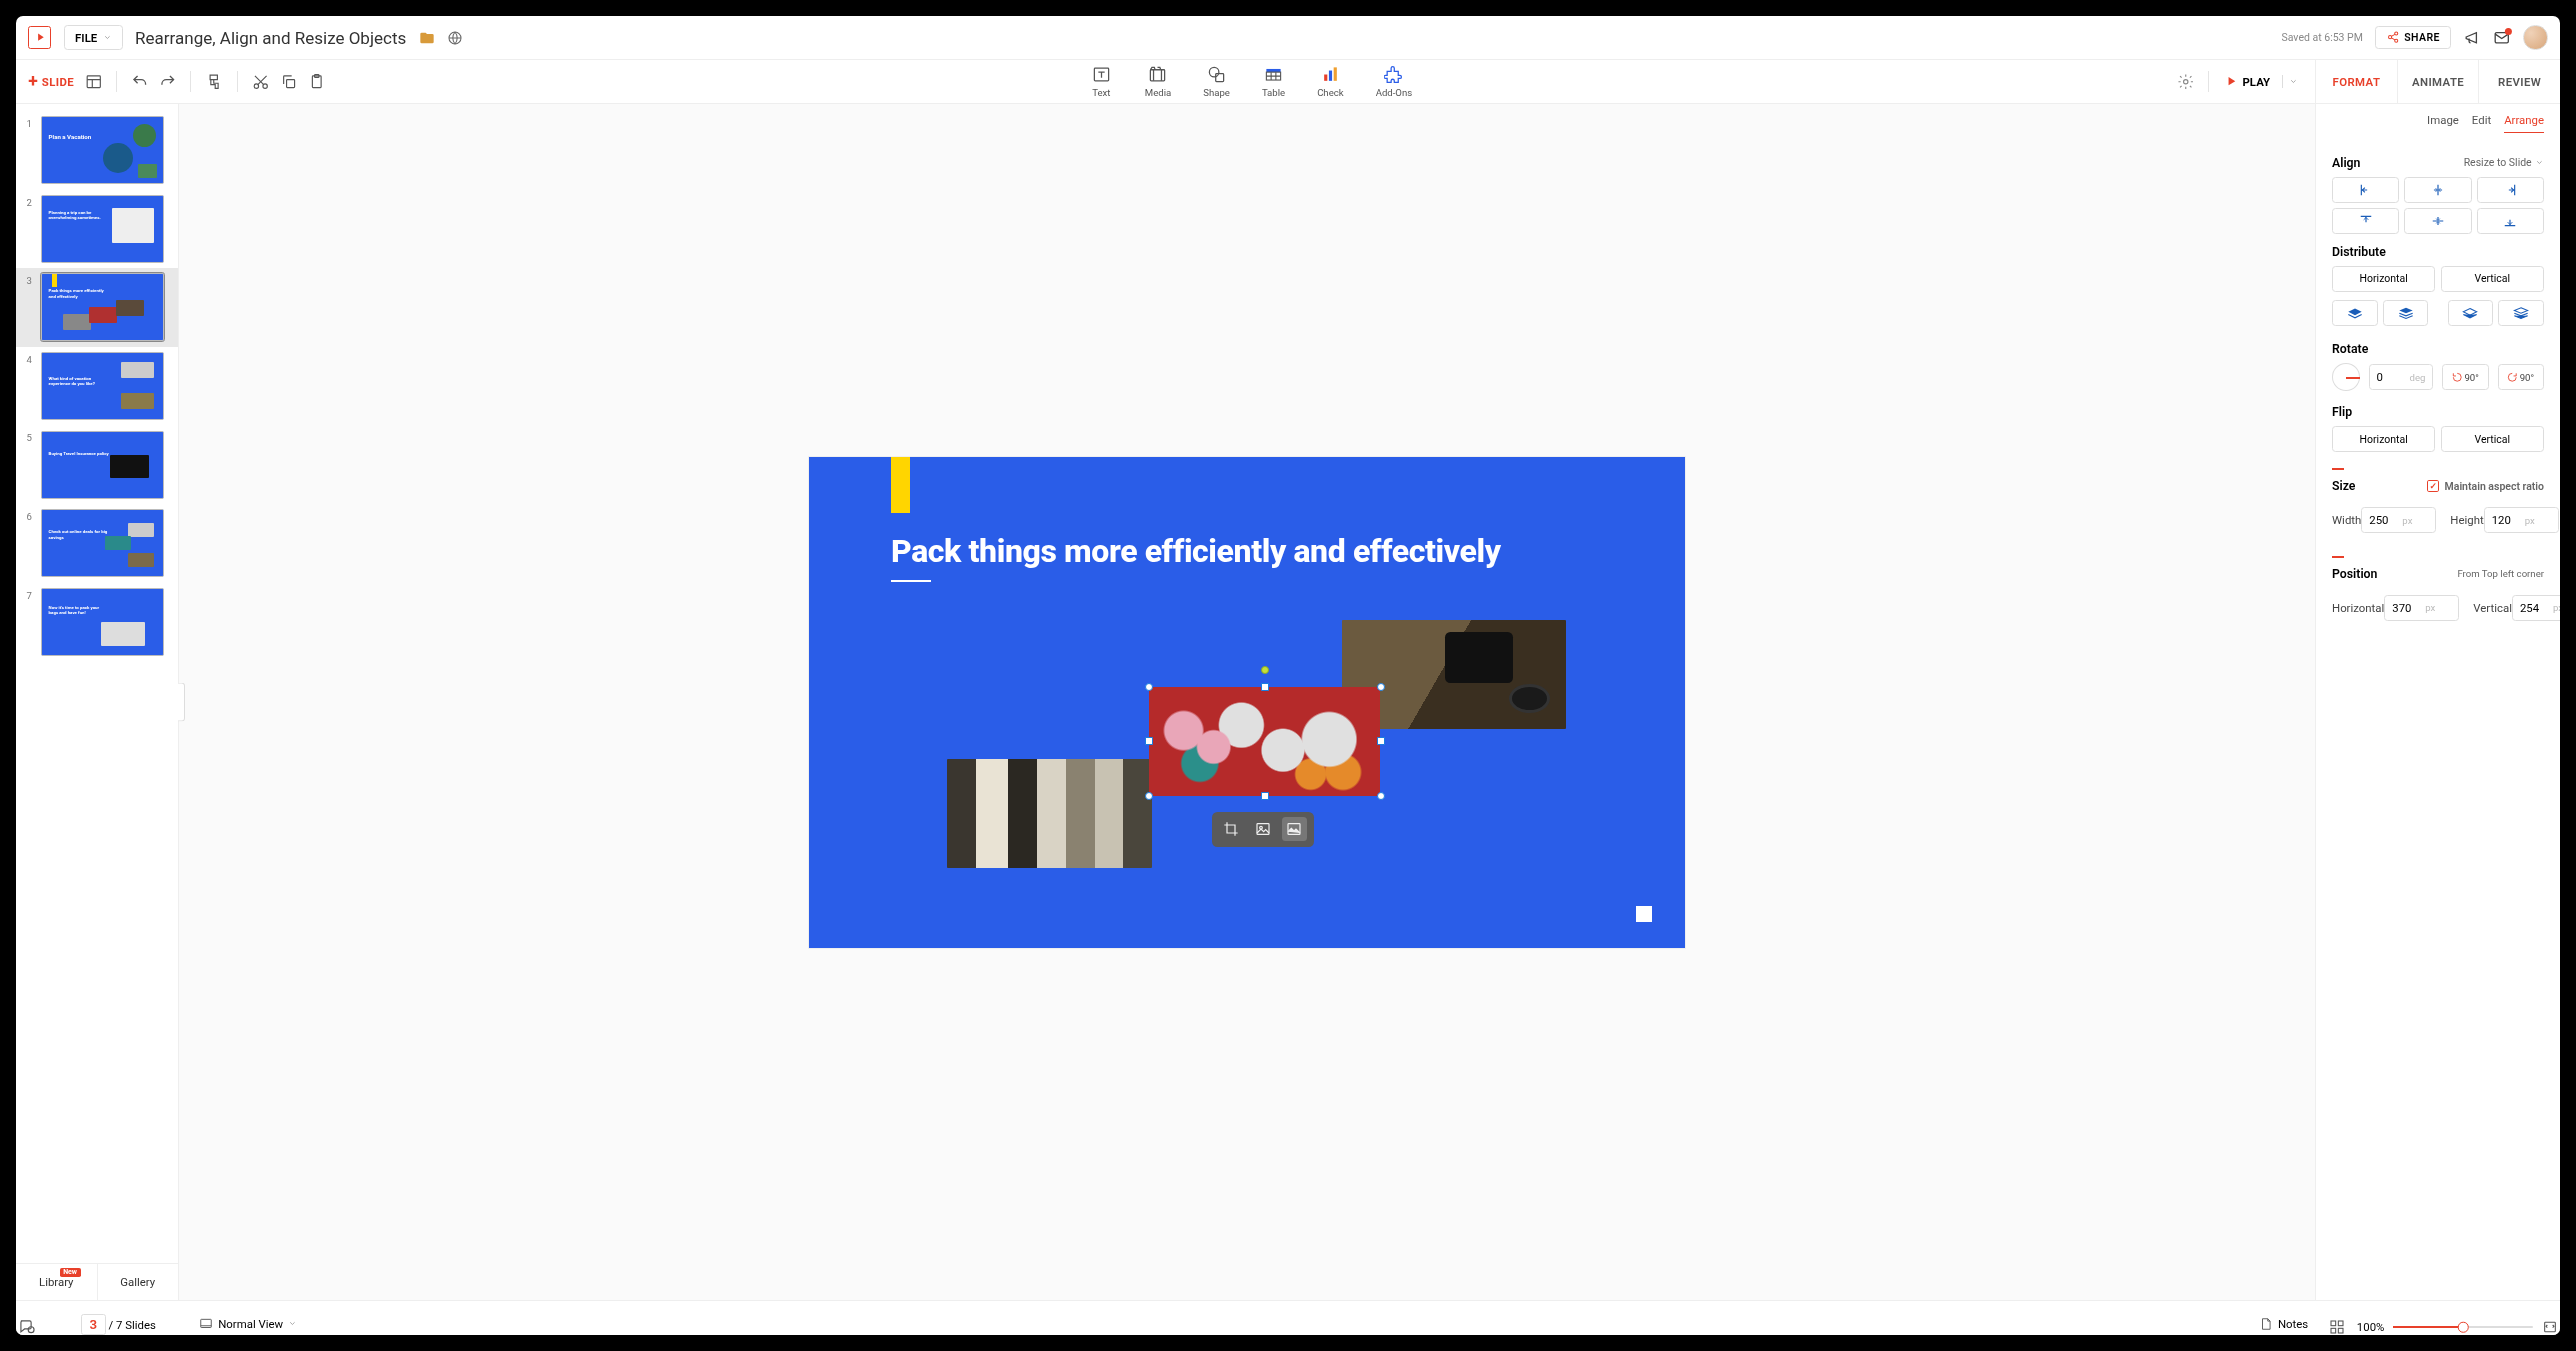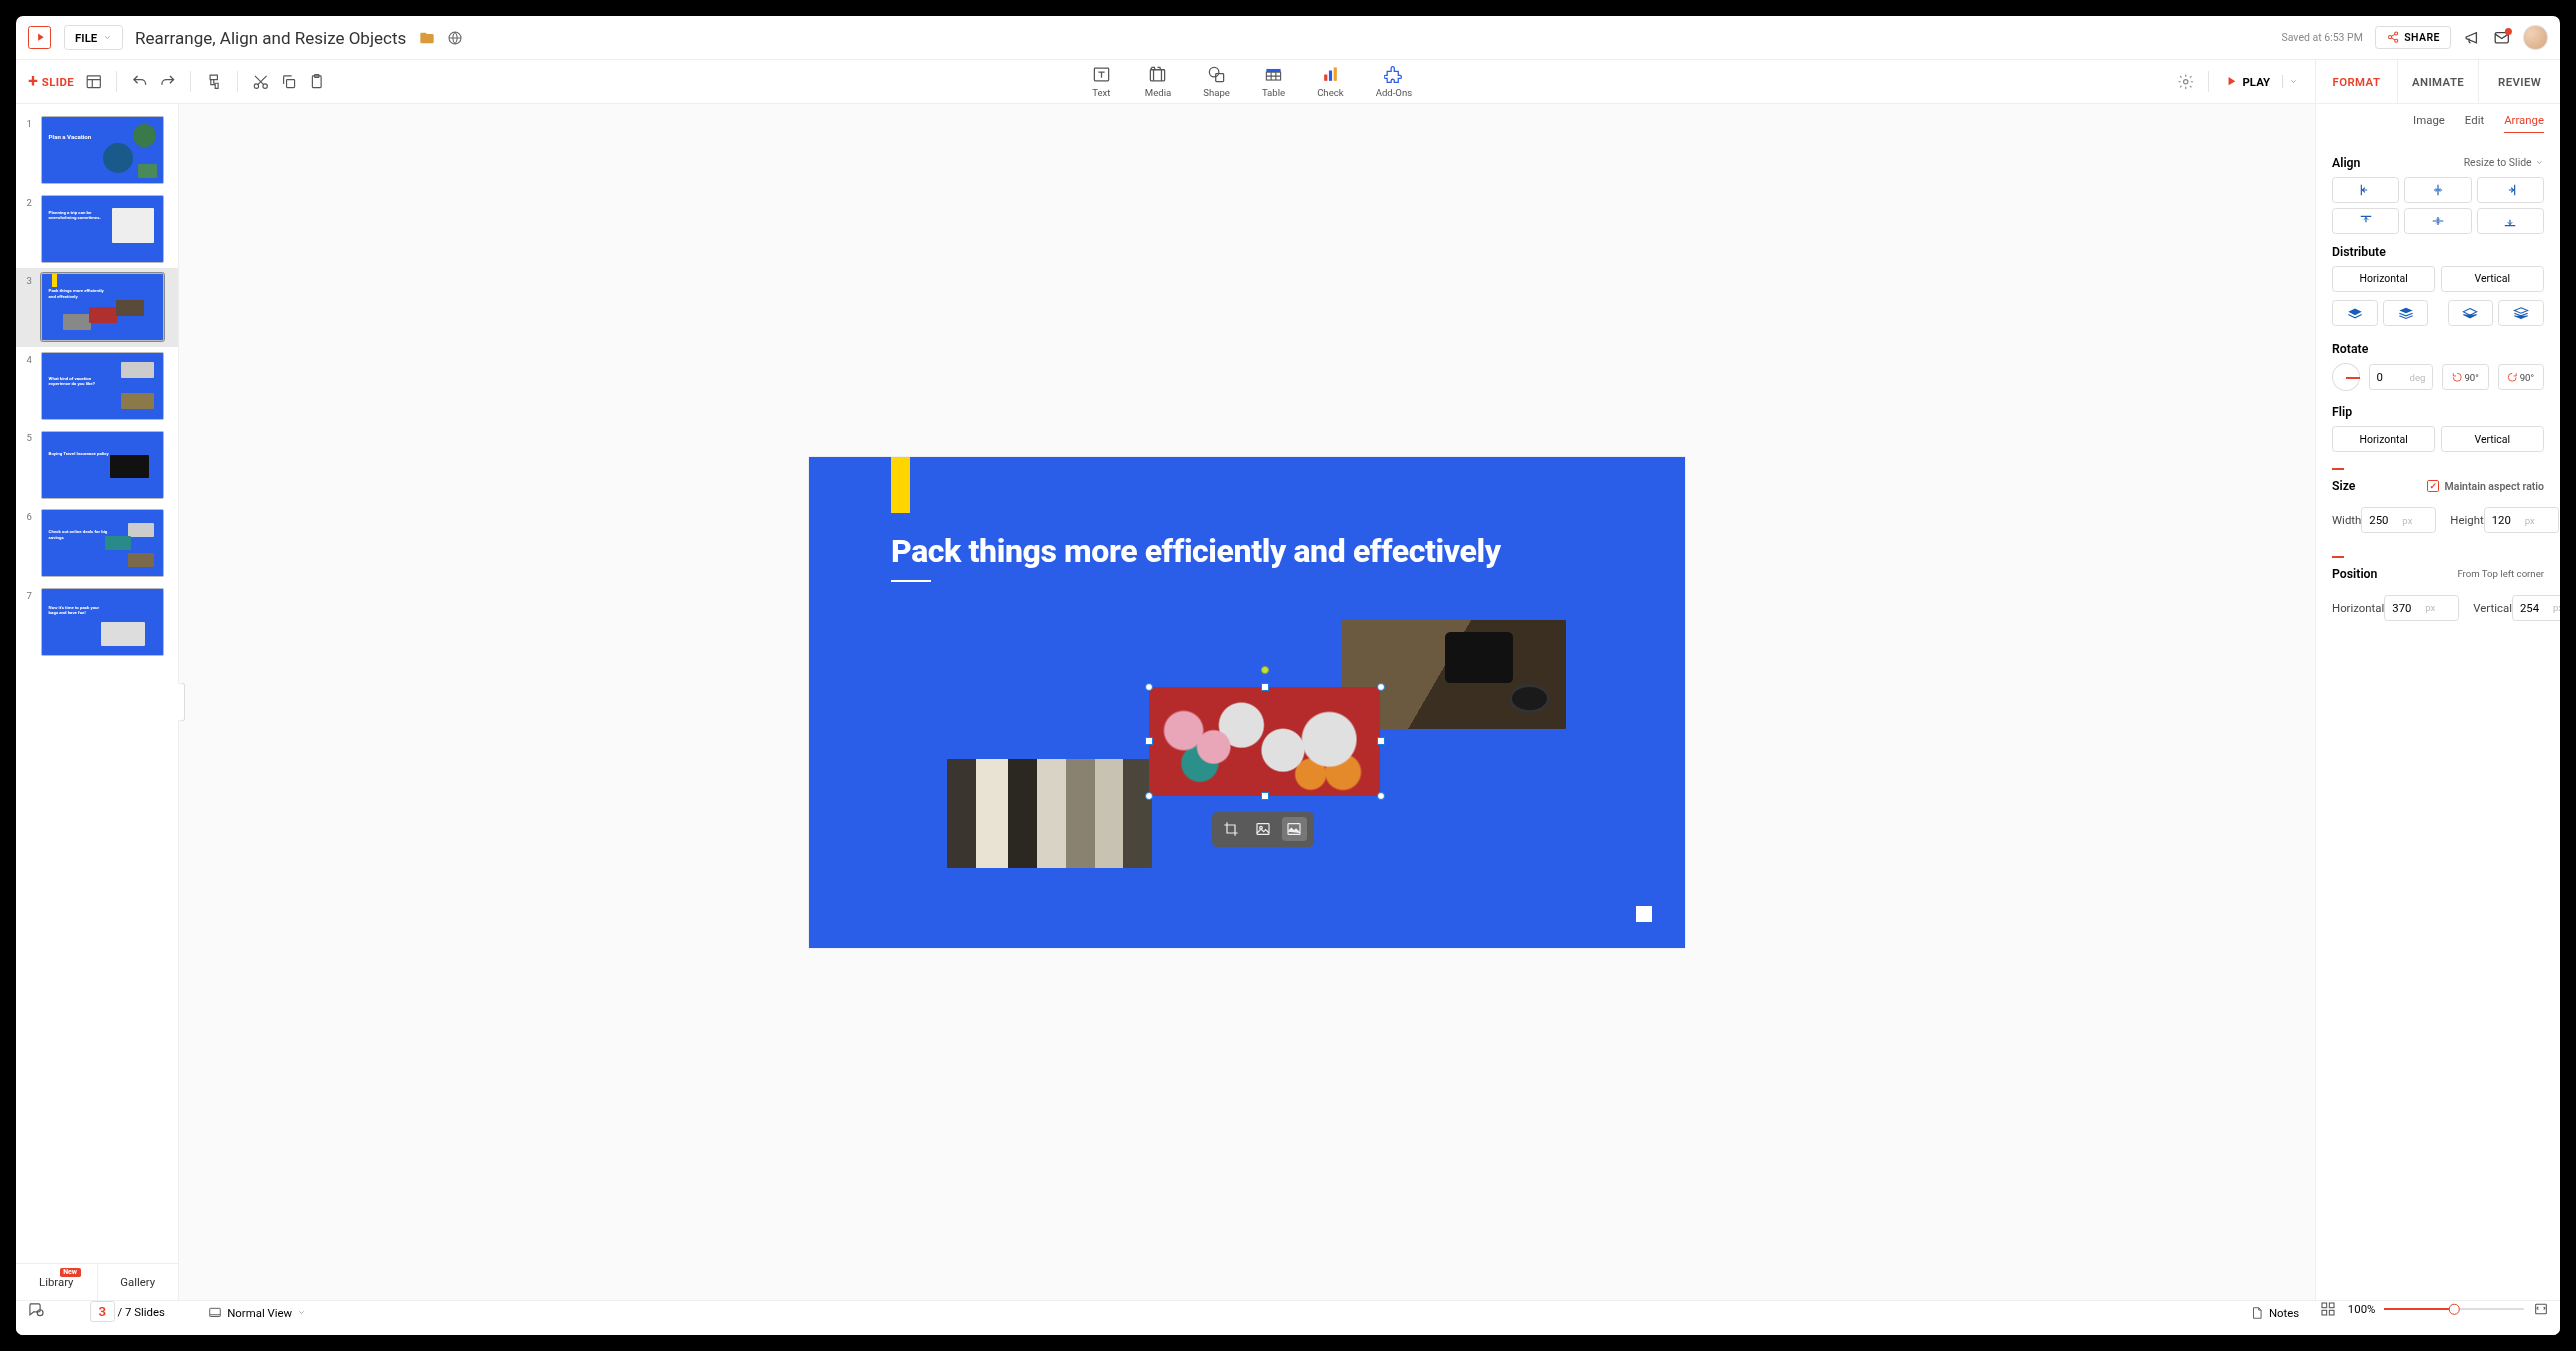--- a/index.html
+++ b/index.html
@@ -82,32 +82,32 @@
 .img-box.camera::after{content:"";position:absolute;right:16px;bottom:16px;width:35px;height:23px;background:#1a1a1a;border-radius:50%;border:3.5px solid #333;}
 .sel-handle { position:absolute; width:8px; height:8px; background:#fff; border:1.3px solid #1a7de0; border-radius:50%;}
 .sel-handle.sq { border-radius:0.9px;}
 .rot-handle { position:absolute; width:8px; height:8px; background:#c4e03a; border:1.3px solid #8aa828; border-radius:50%;}
 .ctx-toolbar { position:absolute; left:403px; top:355px; background:#5a5a5a; border-radius:5.3px; padding:5.3px 7px; display:flex; gap:7px;}
 .ctx-btn { width:24.5px; height:24.5px; display:flex; align-items:center; justify-content:center; border-radius:3.5px; cursor:pointer; color:#eee;}
 .ctx-btn.active { background:#777;}
 .collapse-handle { position:absolute; left:-0.9px; top:50%; width:7px; height:39px; border:0.9px solid #ddd; border-left:none; background:#fff; border-radius:0 3.5px 3.5px 0; transform:translateY(-50%); cursor:pointer;}
 
 
-.statusbar { height:35px; border-top:0.9px solid #eee; display:flex; align-items:flex-start; padding:0 11px; gap:12.3px; font-size:11.4px; background:#fff;}
+.statusbar { height:35px; border-top:0.9px solid #eee; display:flex; align-items:flex-end; padding:0 2px; gap:12.3px; font-size:11.4px; background:#fff;}
 .statusbar .spacer { flex:1;}
 .slide-count input { width:24.5px; text-align:center; border:0.9px solid #ddd; border-radius:2.6px; padding:1.8px; color:#e8402a; font-weight:600;}
 .view-dd { display:flex; align-items:center; gap:5.3px; border:0.9px solid transparent; padding:3.5px 7px; cursor:pointer;}
 .zoom { display:flex; align-items:center; gap:8.8px;}
 .zoom-track { width:140px; height:2.6px; background:#ddd; position:relative; border-radius:1.8px;}
 .zoom-track .fill { position:absolute; left:0; top:0; height:100%; width:50%; background:#e8402a;}
 .zoom-track .knob { position:absolute; left:50%; top:50%; width:10.5px; height:10.5px; border-radius:50%; background:#fff; border:1.8px solid #e8402a; transform:translate(-50%,-50%);}
 
 
 .right-panel { width:245px; border-left:0.9px solid #eee; display:flex; flex-direction:column; font-size:11.4px;}
-.subtabs { display:flex; justify-content:flex-end; gap:20px; padding:8.8px 16px 7px;}
+.subtabs { display:flex; justify-content:flex-end; gap:13px; padding:8.8px 16px 7px;}
 .subtab { cursor:pointer; color:#555; padding-bottom:5.3px;}
 .subtab.active { color:#e8402a; border-bottom:1.8px solid #e8402a;}
 .panel-body { flex:1; overflow-y:auto; padding:5.3px 16px 17.5px;}
 .sec-head { display:flex; justify-content:space-between; align-items:center; margin:10.5px 0 7px; font-weight:600; font-size:12.3px;}
 .sec-head .opt { font-weight:400; font-size:10.5px; color:#666; display:flex; align-items:center; gap:3.5px; cursor:pointer;}
 .btn-row { display:flex; gap:5.3px; margin-bottom:5.3px;}
 .ibtn { flex:1; height:26px; border:0.9px solid #ddd; border-radius:3.5px; background:#fff; display:flex; align-items:center; justify-content:center; cursor:pointer; color:#1a5db8;}
 .txtbtn { flex:1; height:26px; border:0.9px solid #ddd; border-radius:3.5px; background:#fff; display:flex; align-items:center; justify-content:center; cursor:pointer; font-size:10.5px;}
 .sep-accent { height:1.8px; background:#e8402a; width:12.3px; margin:16px 0 8.8px;}
 .rotate-row { display:flex; gap:8.8px; align-items:center;}

